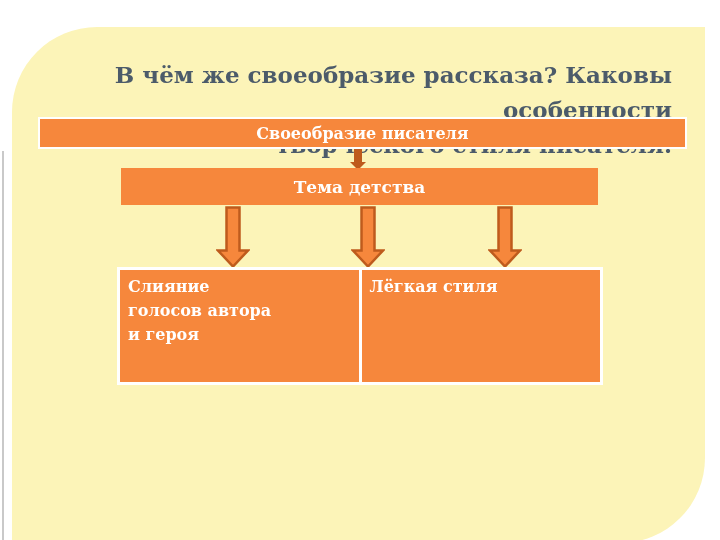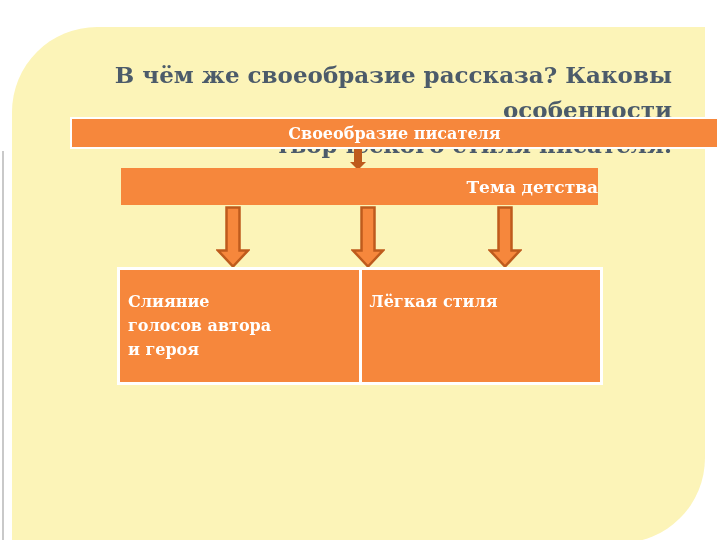--- a/index.html
+++ b/index.html
@@ -42,60 +42,59 @@
     z-index:1;
   }
 
   .banner{
     position:absolute;left:38px;top:101px;width:649px;height:32px;
     box-sizing:border-box;
     background:var(--accent-orange);
     border:2px solid #FFFFFF;
     display:flex;align-items:center;justify-content:center;
     z-index:3;
-    margin-left:32px;
   }
   .banner span{
     color:var(--box-text);font-size:16px;font-weight:bold;
   }
 
   .connector-stem{
     position:absolute;left:354px;top:131px;width:8px;height:15px;
     background:var(--arrow-outline);z-index:2;
   }
   .connector-head{
     position:absolute;left:350px;top:146px;width:0;height:0;
     border-left:8px solid transparent;border-right:8px solid transparent;
     border-top:8px solid var(--arrow-outline);z-index:2;
   }
 
   .tema{
     position:absolute;left:121px;top:152px;width:477px;height:37px;
     background:var(--accent-orange);
-    display:flex;align-items:center;justify-content:flex-end;
+    display:flex;align-items:center;justify-content:center;
     z-index:2;
   }
   .tema span{color:var(--box-text);font-size:17px;font-weight:bold;}
 
   .block-arrow{position:absolute;top:190px;width:34px;height:62px;z-index:1;}
   .block-arrow.a1{left:216px;}
   .block-arrow.a2{left:351px;}
   .block-arrow.a3{left:488px;}
 
   .outcome-table{
     position:absolute;left:117px;top:251px;width:486px;height:118px;
     box-sizing:border-box;
     background:#FFFFFF;
     padding:3px;
     display:flex;gap:3px;
     z-index:2;
   }
   .cell{
     flex:1;background:var(--accent-orange);
-    box-sizing:border-box;padding:20px 8px;
+    box-sizing:border-box;padding:5px 8px;
   }
   .cell span{
     color:var(--box-text);font-size:16px;font-weight:bold;line-height:24px;
     white-space:pre-line;
   }
 </style>
 </head>
 <body>
 
 <div class="stage">

